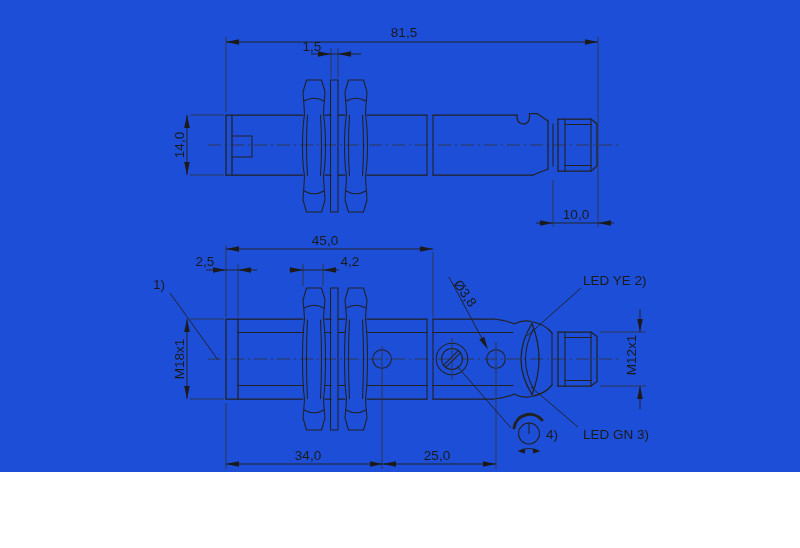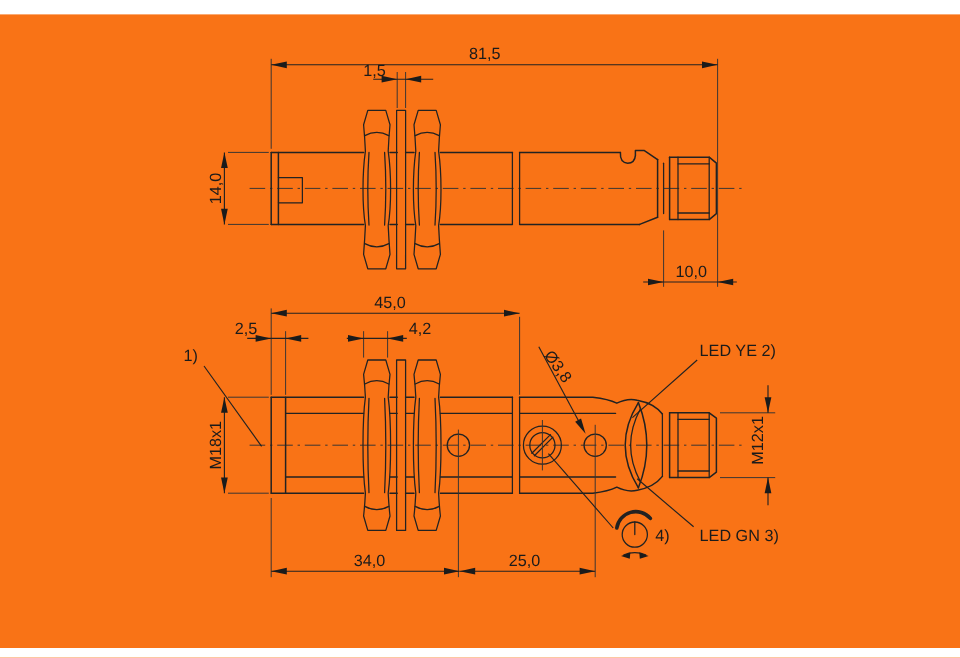--- a/index.html
+++ b/index.html
@@ -1,19 +1,18 @@
 <!DOCTYPE html>
 <html><head>
 <meta charset="utf-8">
 <style>
   html,body{margin:0;padding:0;background:#ffffff;}
   .sheet{
-    position:relative;width:800px;height:528px;background:#f97316;overflow:hidden;
+    position:relative;width:800px;height:472px;background:#1d4ed8;overflow:hidden;
     font-family:"Liberation Sans", sans-serif;
-    margin-top:12px;
   }
   svg text{
     font-family:"Liberation Sans", sans-serif;
     font-size:13.5px;
     fill:#1b1b1b;
   }
   .outline{stroke:#222;stroke-width:1.25;fill:none;stroke-linecap:round;stroke-linejoin:round;}
   .detail{stroke:#222;stroke-width:1.05;fill:none;stroke-linecap:round;stroke-linejoin:round;}
   .thin{stroke:#333;stroke-width:0.8;fill:none;}
   .dim{stroke:#222;stroke-width:0.95;fill:none;}

